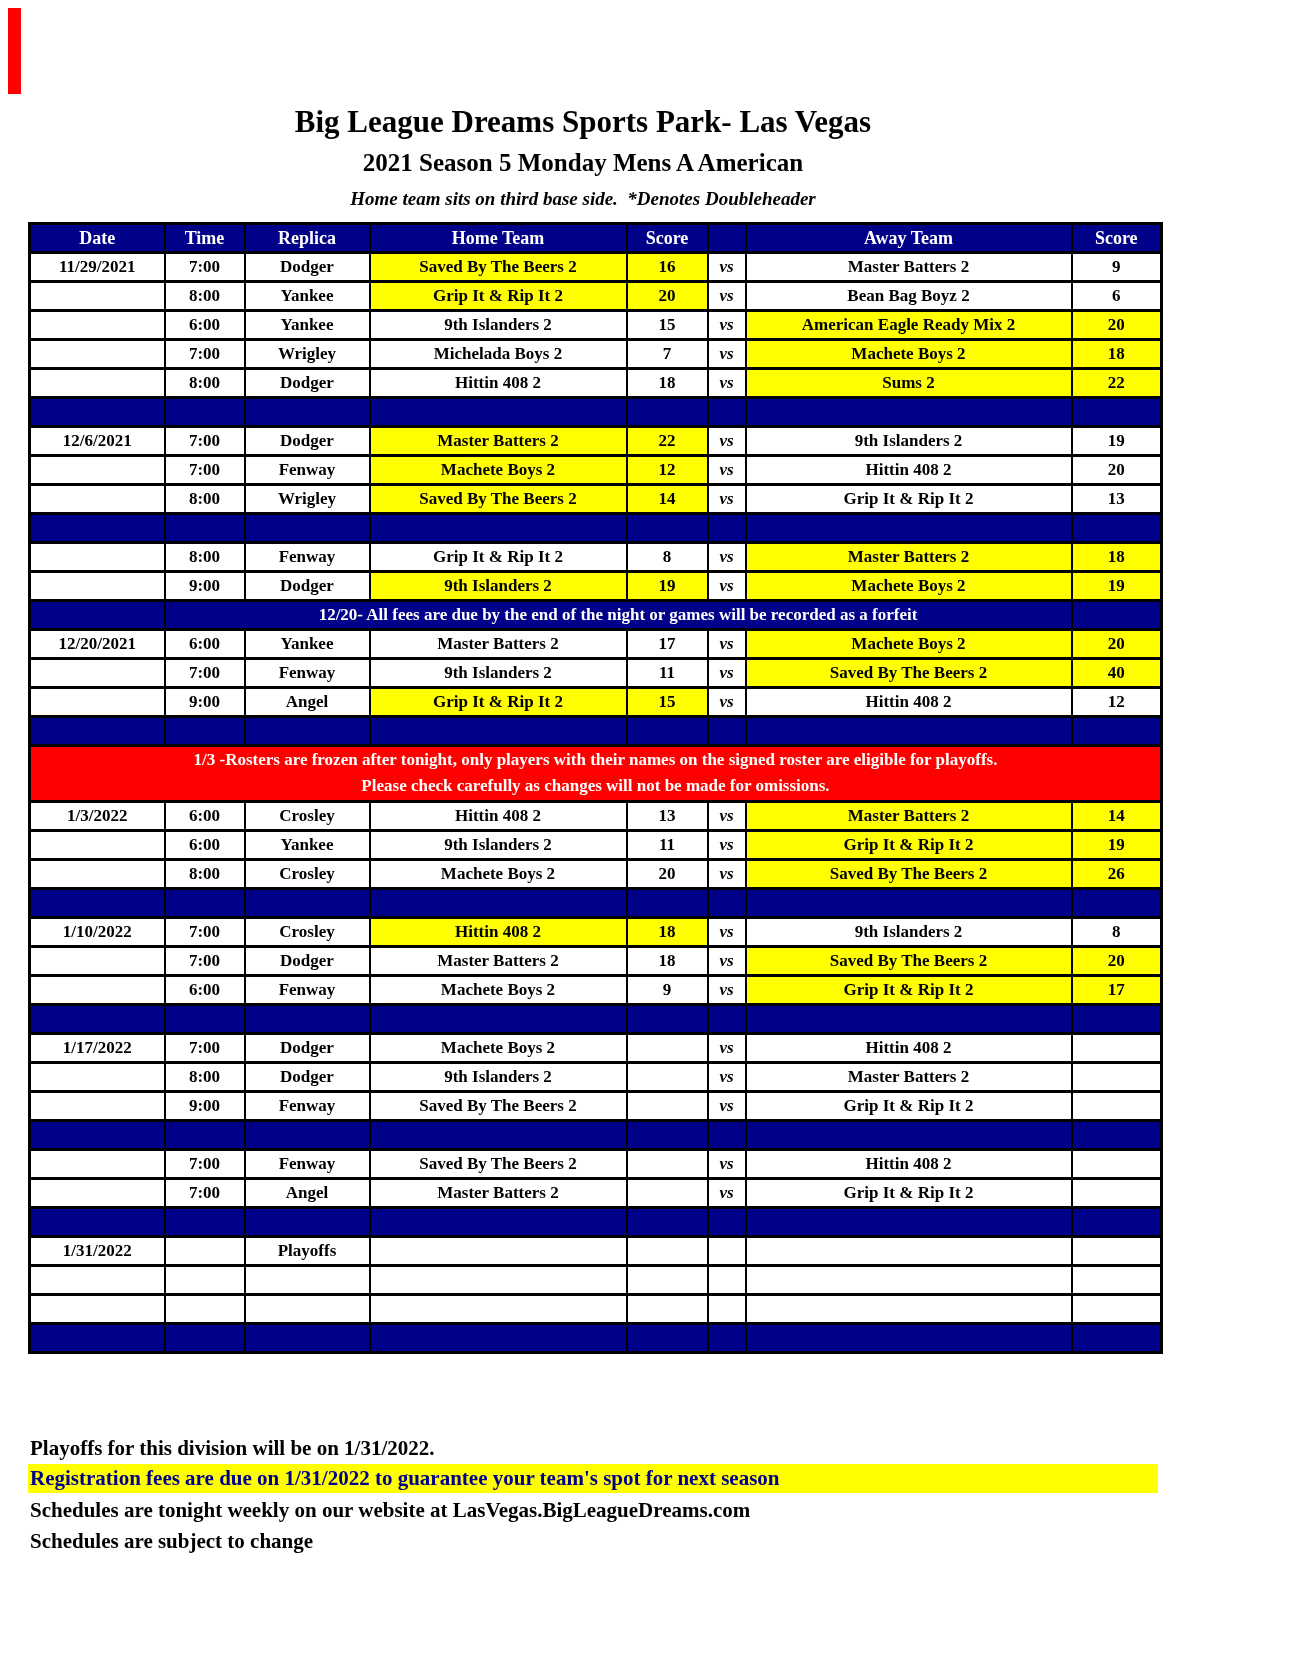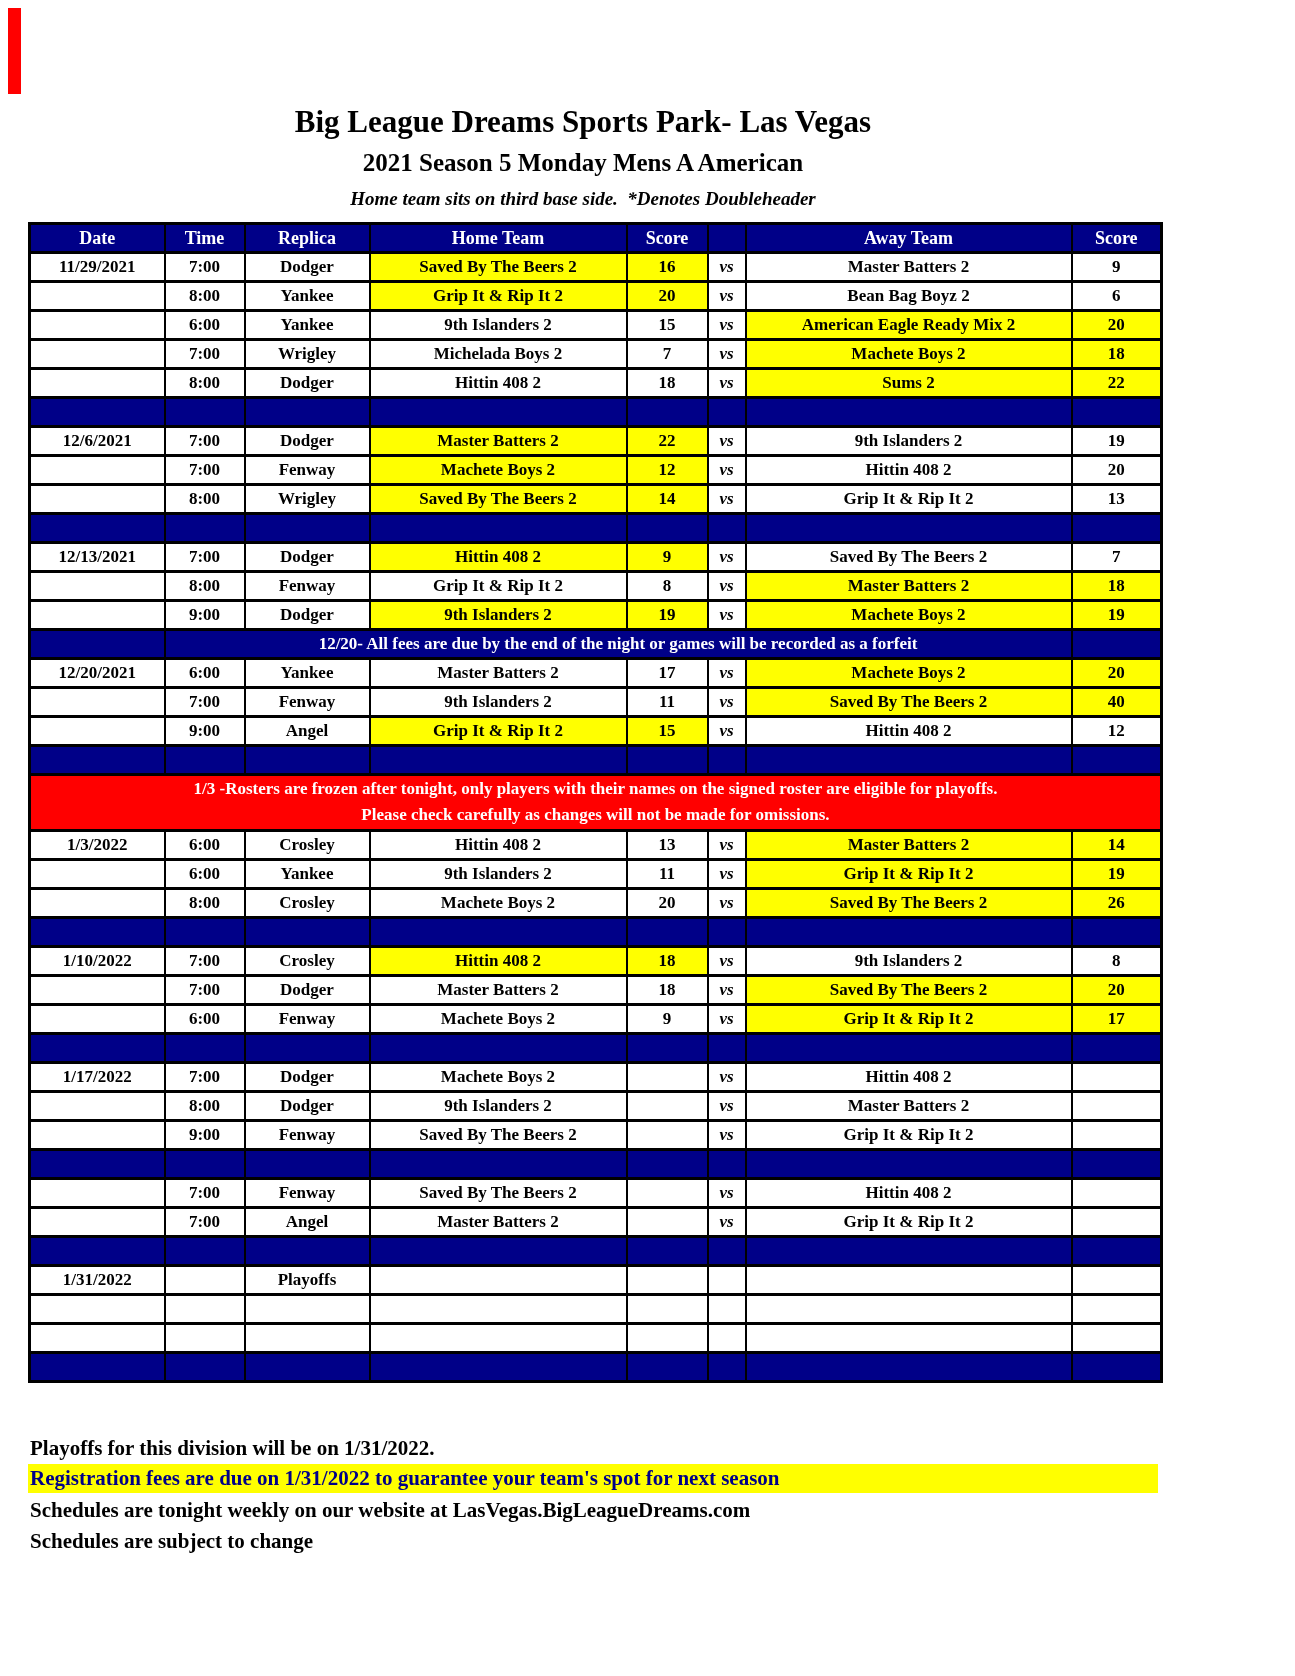--- a/index.html
+++ b/index.html
@@ -166,30 +166,20 @@
         <td class="blue"></td>
         <td class="blue"></td>
         <td class="blue"></td>
         <td class="blue"></td>
         <td class="blue"></td>
         <td class="blue"></td>
         <td class="blue"></td>
         <td class="blue"></td>
       </tr>
       <tr>
-        <td>12/13/2021</td>
-        <td>7:00</td>
-        <td>Dodger</td>
-        <td class="yellow">Hittin 408 2</td>
-        <td class="yellow">9</td>
-        <td class="vs-cell">vs</td>
-        <td>Saved By The Beers 2</td>
-        <td>7</td>
-      </tr>
-      <tr>
         <td></td>
         <td>8:00</td>
         <td>Fenway</td>
         <td>Grip It &amp; Rip It 2</td>
         <td>8</td>
         <td class="vs-cell">vs</td>
         <td class="yellow">Master Batters 2</td>
         <td class="yellow">18</td>
       </tr>
       <tr>

